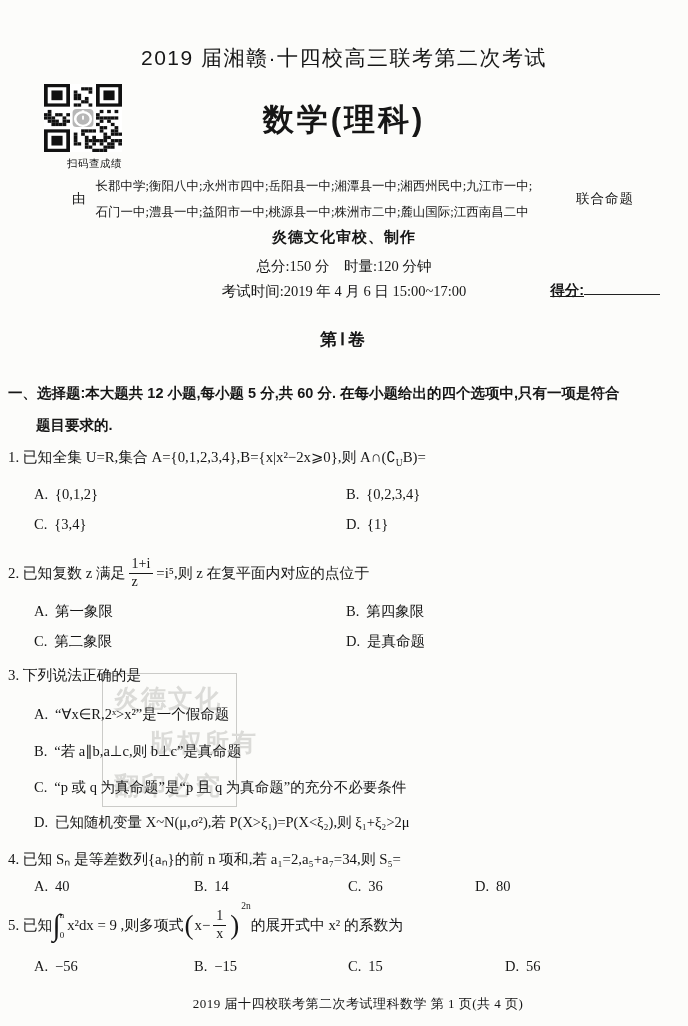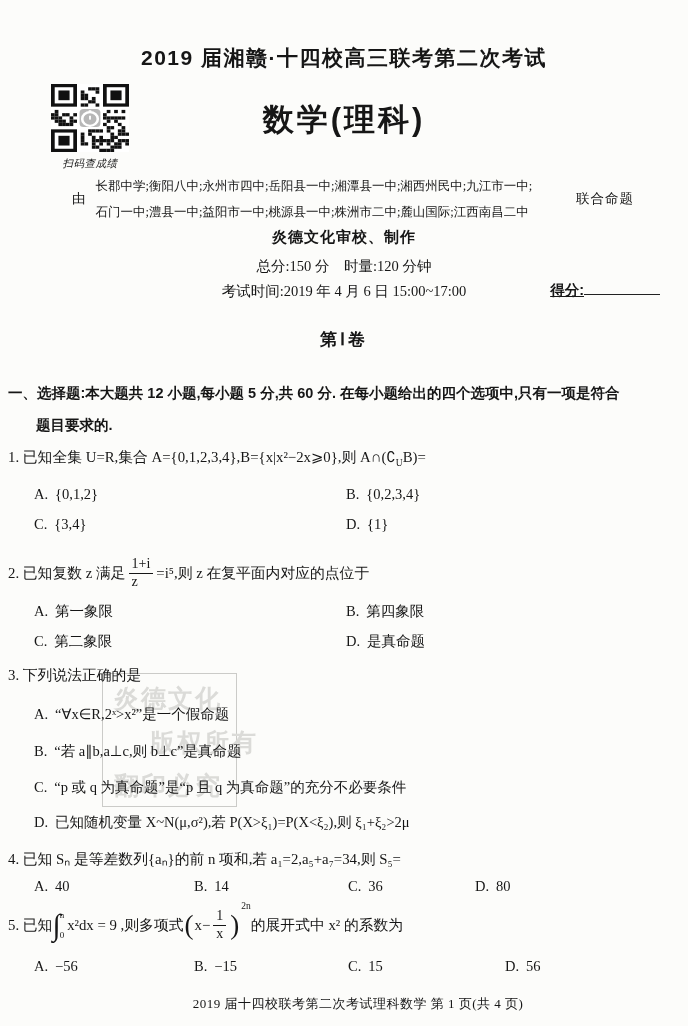--- a/index.html
+++ b/index.html
@@ -5,24 +5,24 @@
   html,body{margin:0;padding:0;background:#e8e8e8;}
   .page{
     position:relative;width:688px;height:1026px;margin:0 auto;
     background:#fcfcfa;color:#161616;overflow:hidden;
     font-family:"Liberation Serif", serif;
   }
   .abs{position:absolute;}
   .center{left:0;width:100%;text-align:center;}
   .sans{font-family:"Liberation Sans", sans-serif;}
 
-  .exam-title{top:44px;font-size:21px;font-weight:700;letter-spacing:1.5px;}
+  .exam-title{top:44px;font-size:21px;font-weight:400;letter-spacing:1.5px;}
   .subject-title{top:99px;font-size:31px;font-weight:700;letter-spacing:3px;}
 
-  .qr-block{left:50px;top:84px;width:80px;text-align:center;font-style:italic;}
+  .qr-block{left:42px;top:84px;width:80px;text-align:right;}
   .qr-caption{font-size:10.5px;margin-top:1px;letter-spacing:0.5px;}
 
   .schools-row{left:72px;top:173px;width:562px;display:flex;align-items:center;}
   .by-label{font-size:13.5px;margin-right:10px;}
   .school-lines{flex:1;font-size:12.5px;line-height:26px;white-space:nowrap;}
   .joint-label{font-size:13.5px;margin-left:0;white-space:nowrap;letter-spacing:1px;}
 
   .review-line{top:228px;font-size:15px;font-weight:700;letter-spacing:1px;}
   .info-line1{top:257px;font-size:14.5px;}
   .info-line2{top:282px;font-size:14.5px;}

